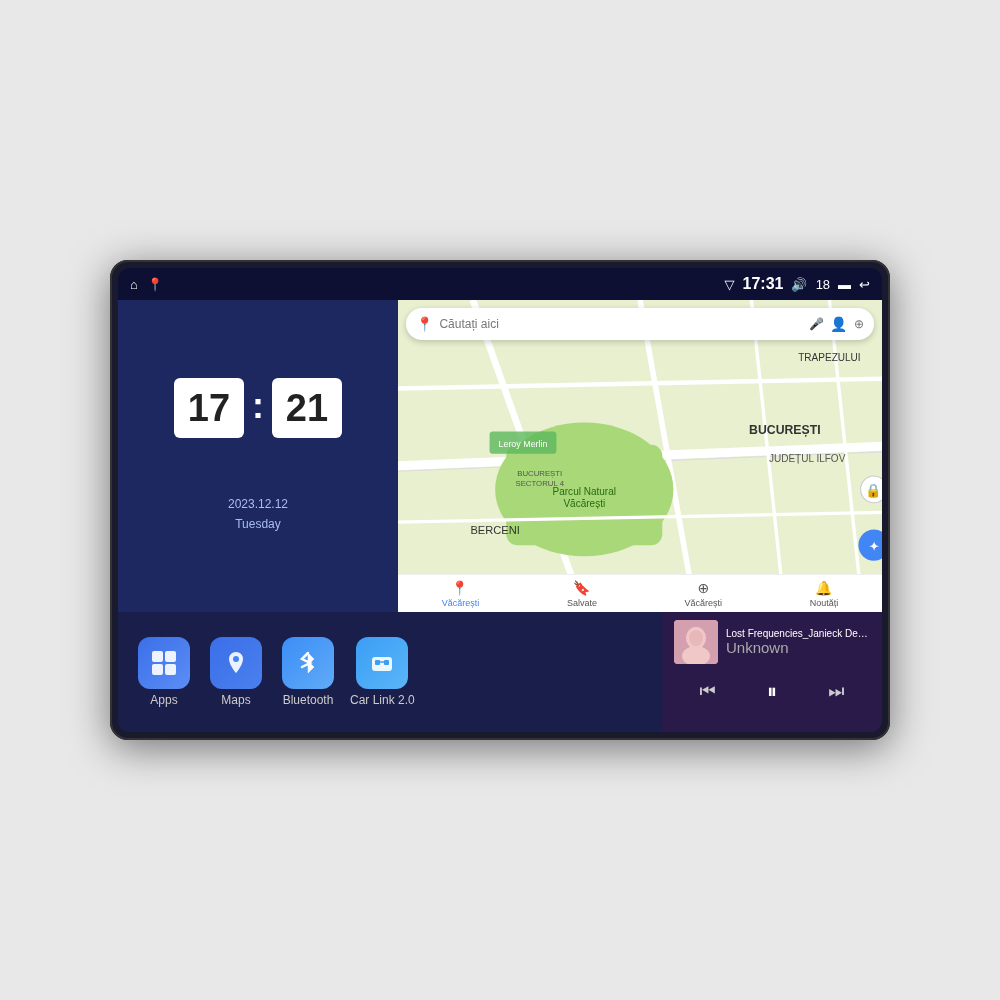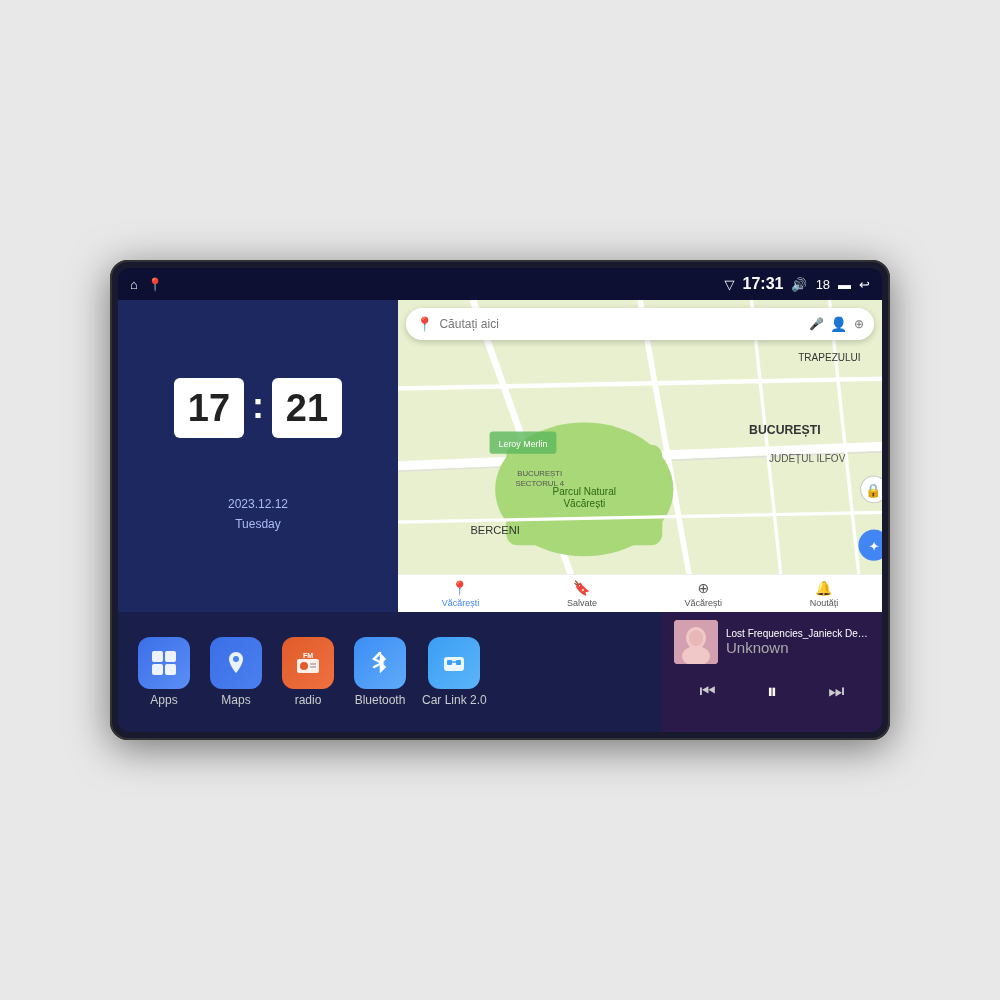--- a/index.html
+++ b/index.html
@@ -396,32 +396,20 @@
           <div class="app-item">
             <div class="app-icon maps-icon">
               <svg width="28" height="28" viewBox="0 0 28 28">
                 <path d="M14 3 C10 3 7 6 7 10 C7 16 14 24 14 24 C14 24 21 16 21 10 C21 6 18 3 14 3 Z" fill="white" opacity="0.9"></path>
                 <circle cx="14" cy="10" r="3" fill="#4285f4"></circle>
               </svg>
             </div>
             <span class="app-label">Maps</span>
           </div>
 
-          <div class="app-item">
-            <div class="app-icon radio-icon">
-              <svg width="28" height="28" viewBox="0 0 28 28">
-                <rect x="3" y="10" width="22" height="14" rx="2" fill="white" opacity="0.9"></rect>
-                <rect x="6" y="13" width="8" height="8" rx="4" fill="#e05c2a"></rect>
-                <line x1="16" y1="15" x2="22" y2="15" stroke="#aaa" stroke-width="1.5"></line>
-                <line x1="16" y1="18" x2="22" y2="18" stroke="#aaa" stroke-width="1.5"></line>
-                <text x="14" y="9" text-anchor="middle" font-size="7" fill="white" font-family="Arial" font-weight="bold">FM</text>
-              </svg>
-            </div>
-            <span class="app-label">radio</span>
-          </div>
 
           <div class="app-item">
             <div class="app-icon bluetooth-icon">
               <svg width="28" height="28" viewBox="0 0 28 28">
                 <path d="M14 4 L14 24 L20 18 L16 14 L20 10 Z" fill="white" stroke="white" stroke-width="0.5"></path>
                 <path d="M14 4 L8 10 L16 14 L8 18" fill="none" stroke="white" stroke-width="2.5" stroke-linecap="round"></path>
               </svg>
             </div>
             <span class="app-label">Bluetooth</span>
           </div>

